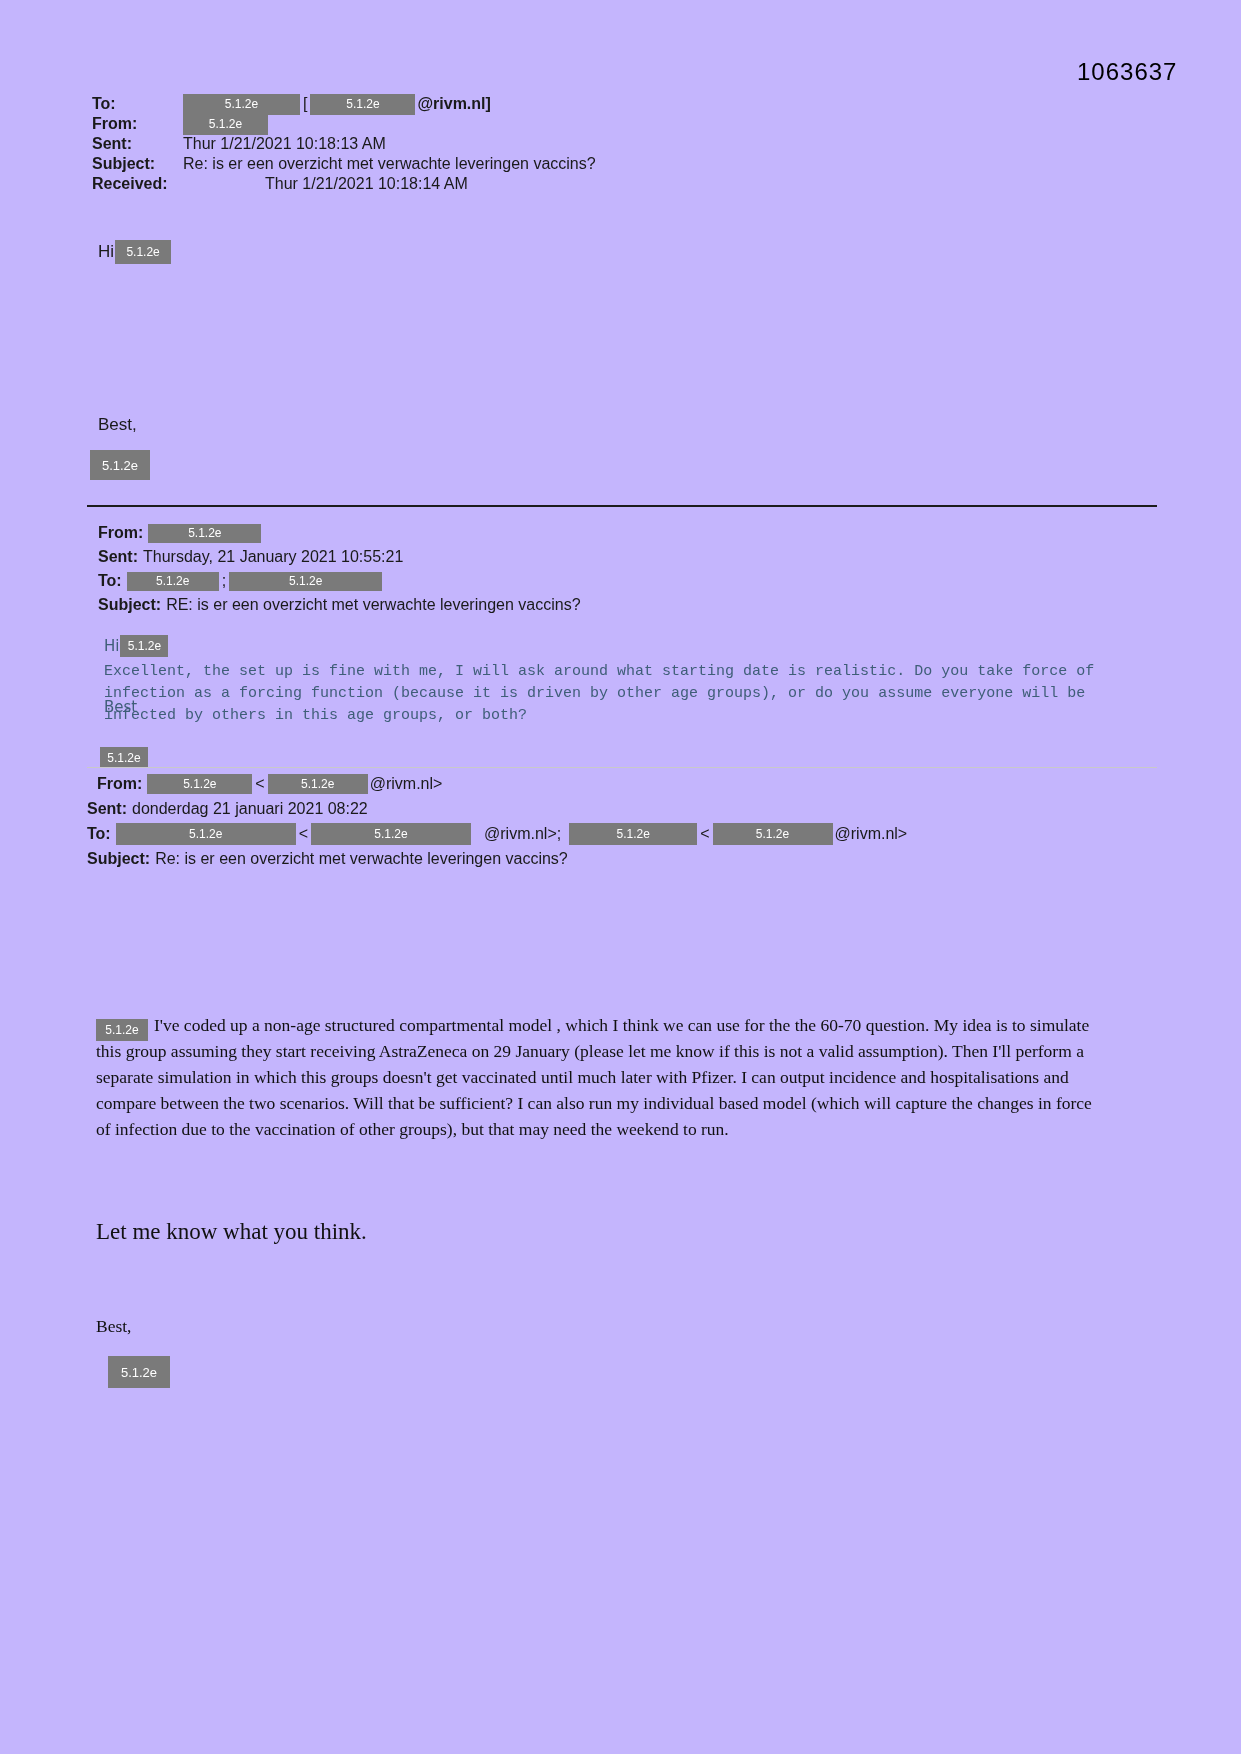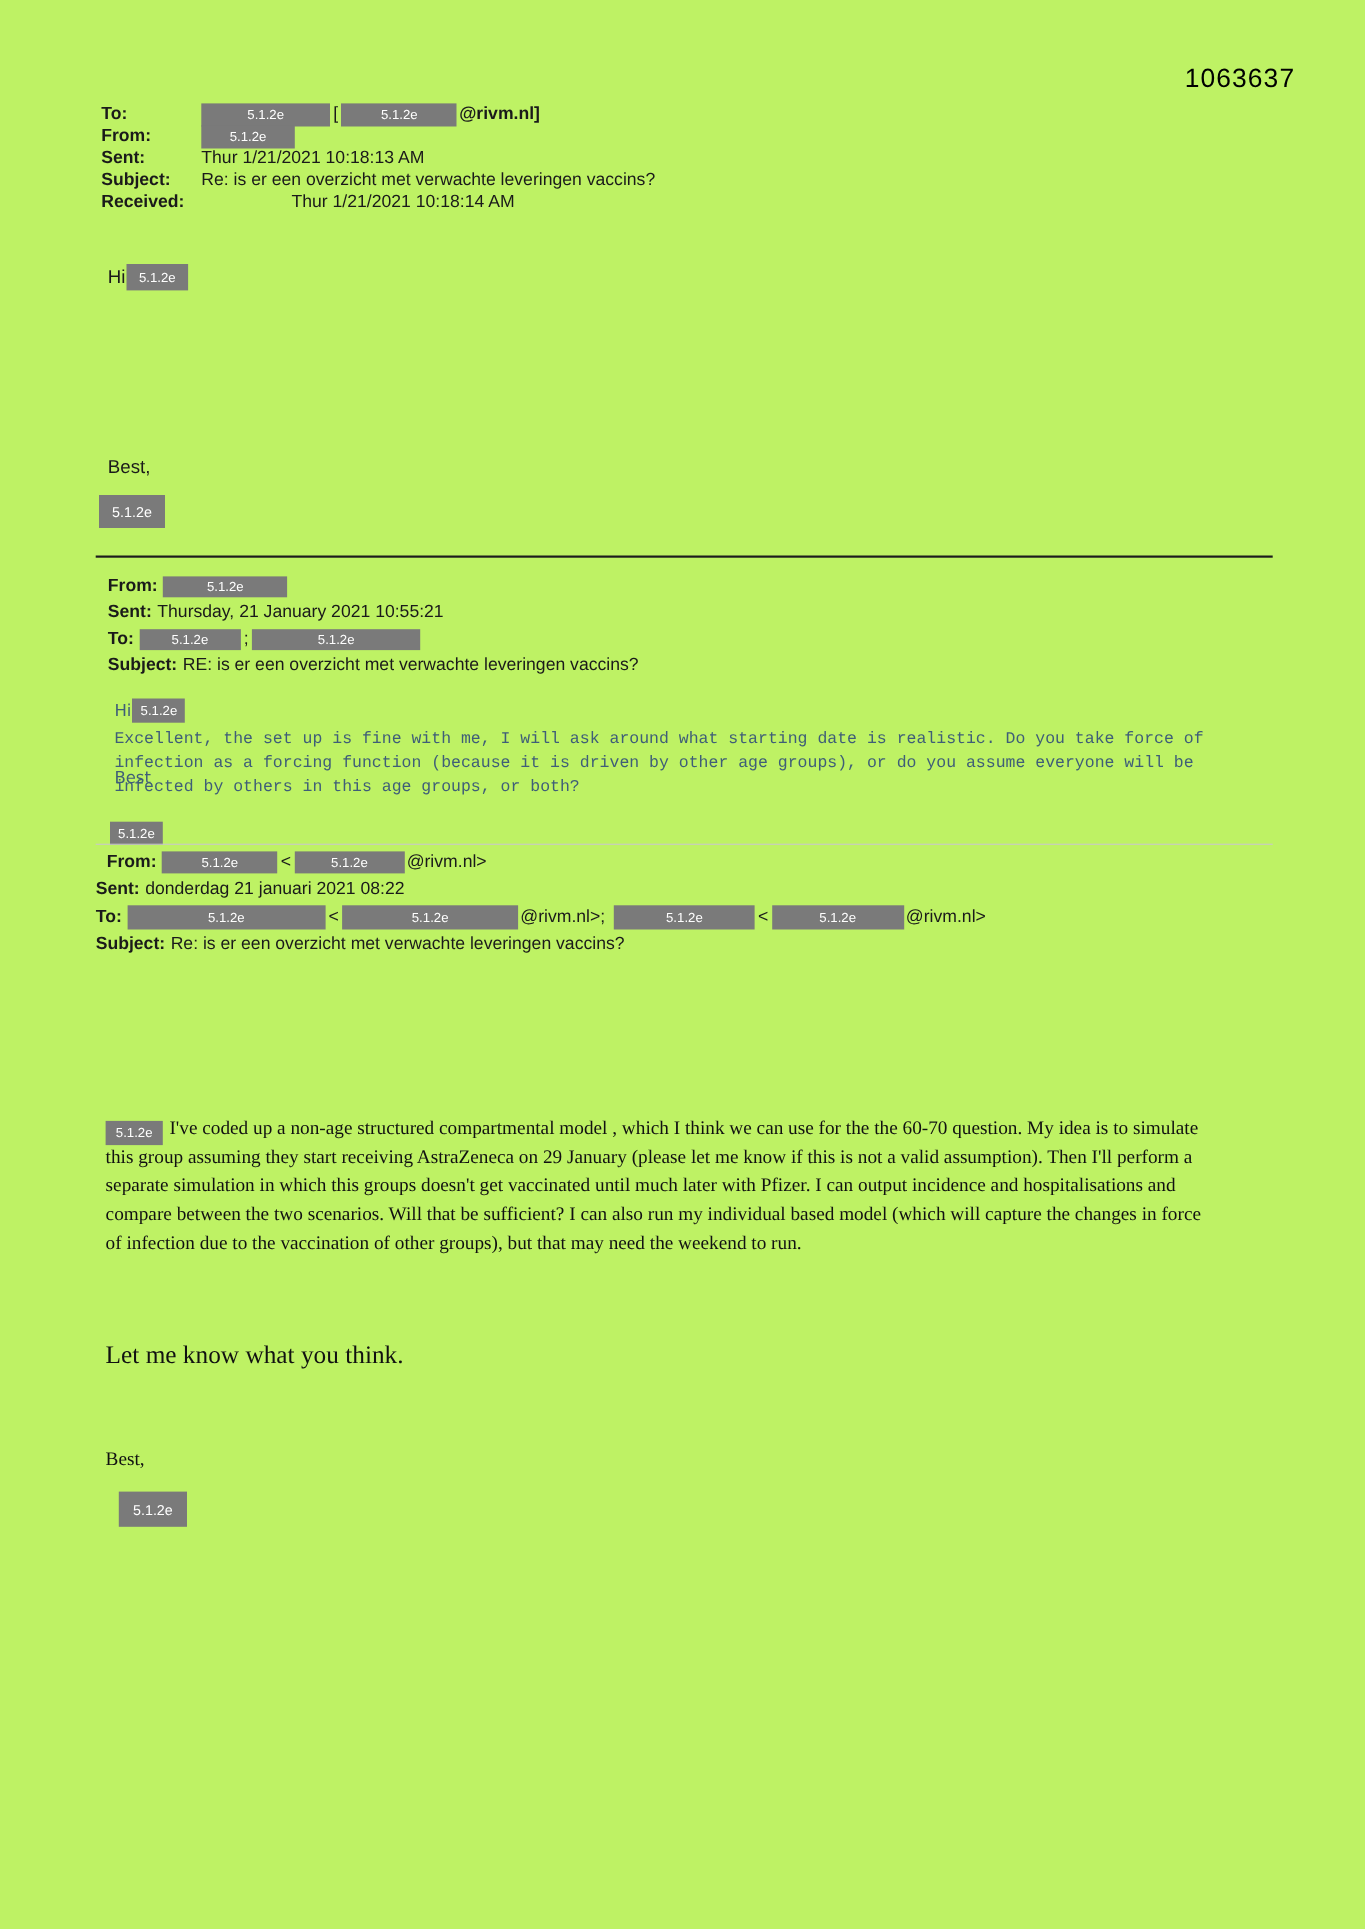--- a/index.html
+++ b/index.html
@@ -1,17 +1,17 @@
 <!DOCTYPE html>
 <html><head>
 <meta charset="utf-8">
 <style>
   html,body { margin:0; padding:0; background:#ffffff; }
   .page {
-    position:relative; width:1241px; height:1754px; background:#bef264;
+    position:relative; width:1241px; height:1754px; background:#c4b5fd;
     font-family:"Liberation Sans", sans-serif; color:#1a1a1a; overflow:hidden;
   }
   .docnum { position:absolute; left:1077px; top:58px; font-size:24px; color:#000; letter-spacing:1px; }
 
   
   .redact {
     display:inline-flex; align-items:center; justify-content:center;
     background:#7a7a7a; color:#ffffff; font-family:"Liberation Sans",sans-serif;
     font-size:12px; vertical-align:middle; flex:0 0 auto;
   }
@@ -144,21 +144,21 @@
     </div>
     <div class="row">
       <span class="lbl">Sent:</span>
       <span>donderdag 21 januari 2021 08:22</span>
     </div>
     <div class="row">
       <span class="lbl">To:</span>
       <span class="redact" style="width:180px;height:22px;">5.1.2e</span>
       <span class="glue">&lt;</span>
       <span class="redact" style="width:160px;height:22px;">5.1.2e</span>
-      <span style="margin-left:2px;">@rivm.nl&gt;;</span>
+      <span style="margin-left:13px;">@rivm.nl&gt;;</span>
       <span class="redact" style="width:128px;height:22px;margin-left:8px;">5.1.2e</span>
       <span class="glue">&lt;</span>
       <span class="redact" style="width:120px;height:22px;">5.1.2e</span>
       <span style="margin-left:2px;">@rivm.nl&gt;</span>
     </div>
     <div class="row">
       <span class="lbl">Subject:</span>
       <span>Re: is er een overzicht met verwachte leveringen vaccins?</span>
     </div>
   </div>

